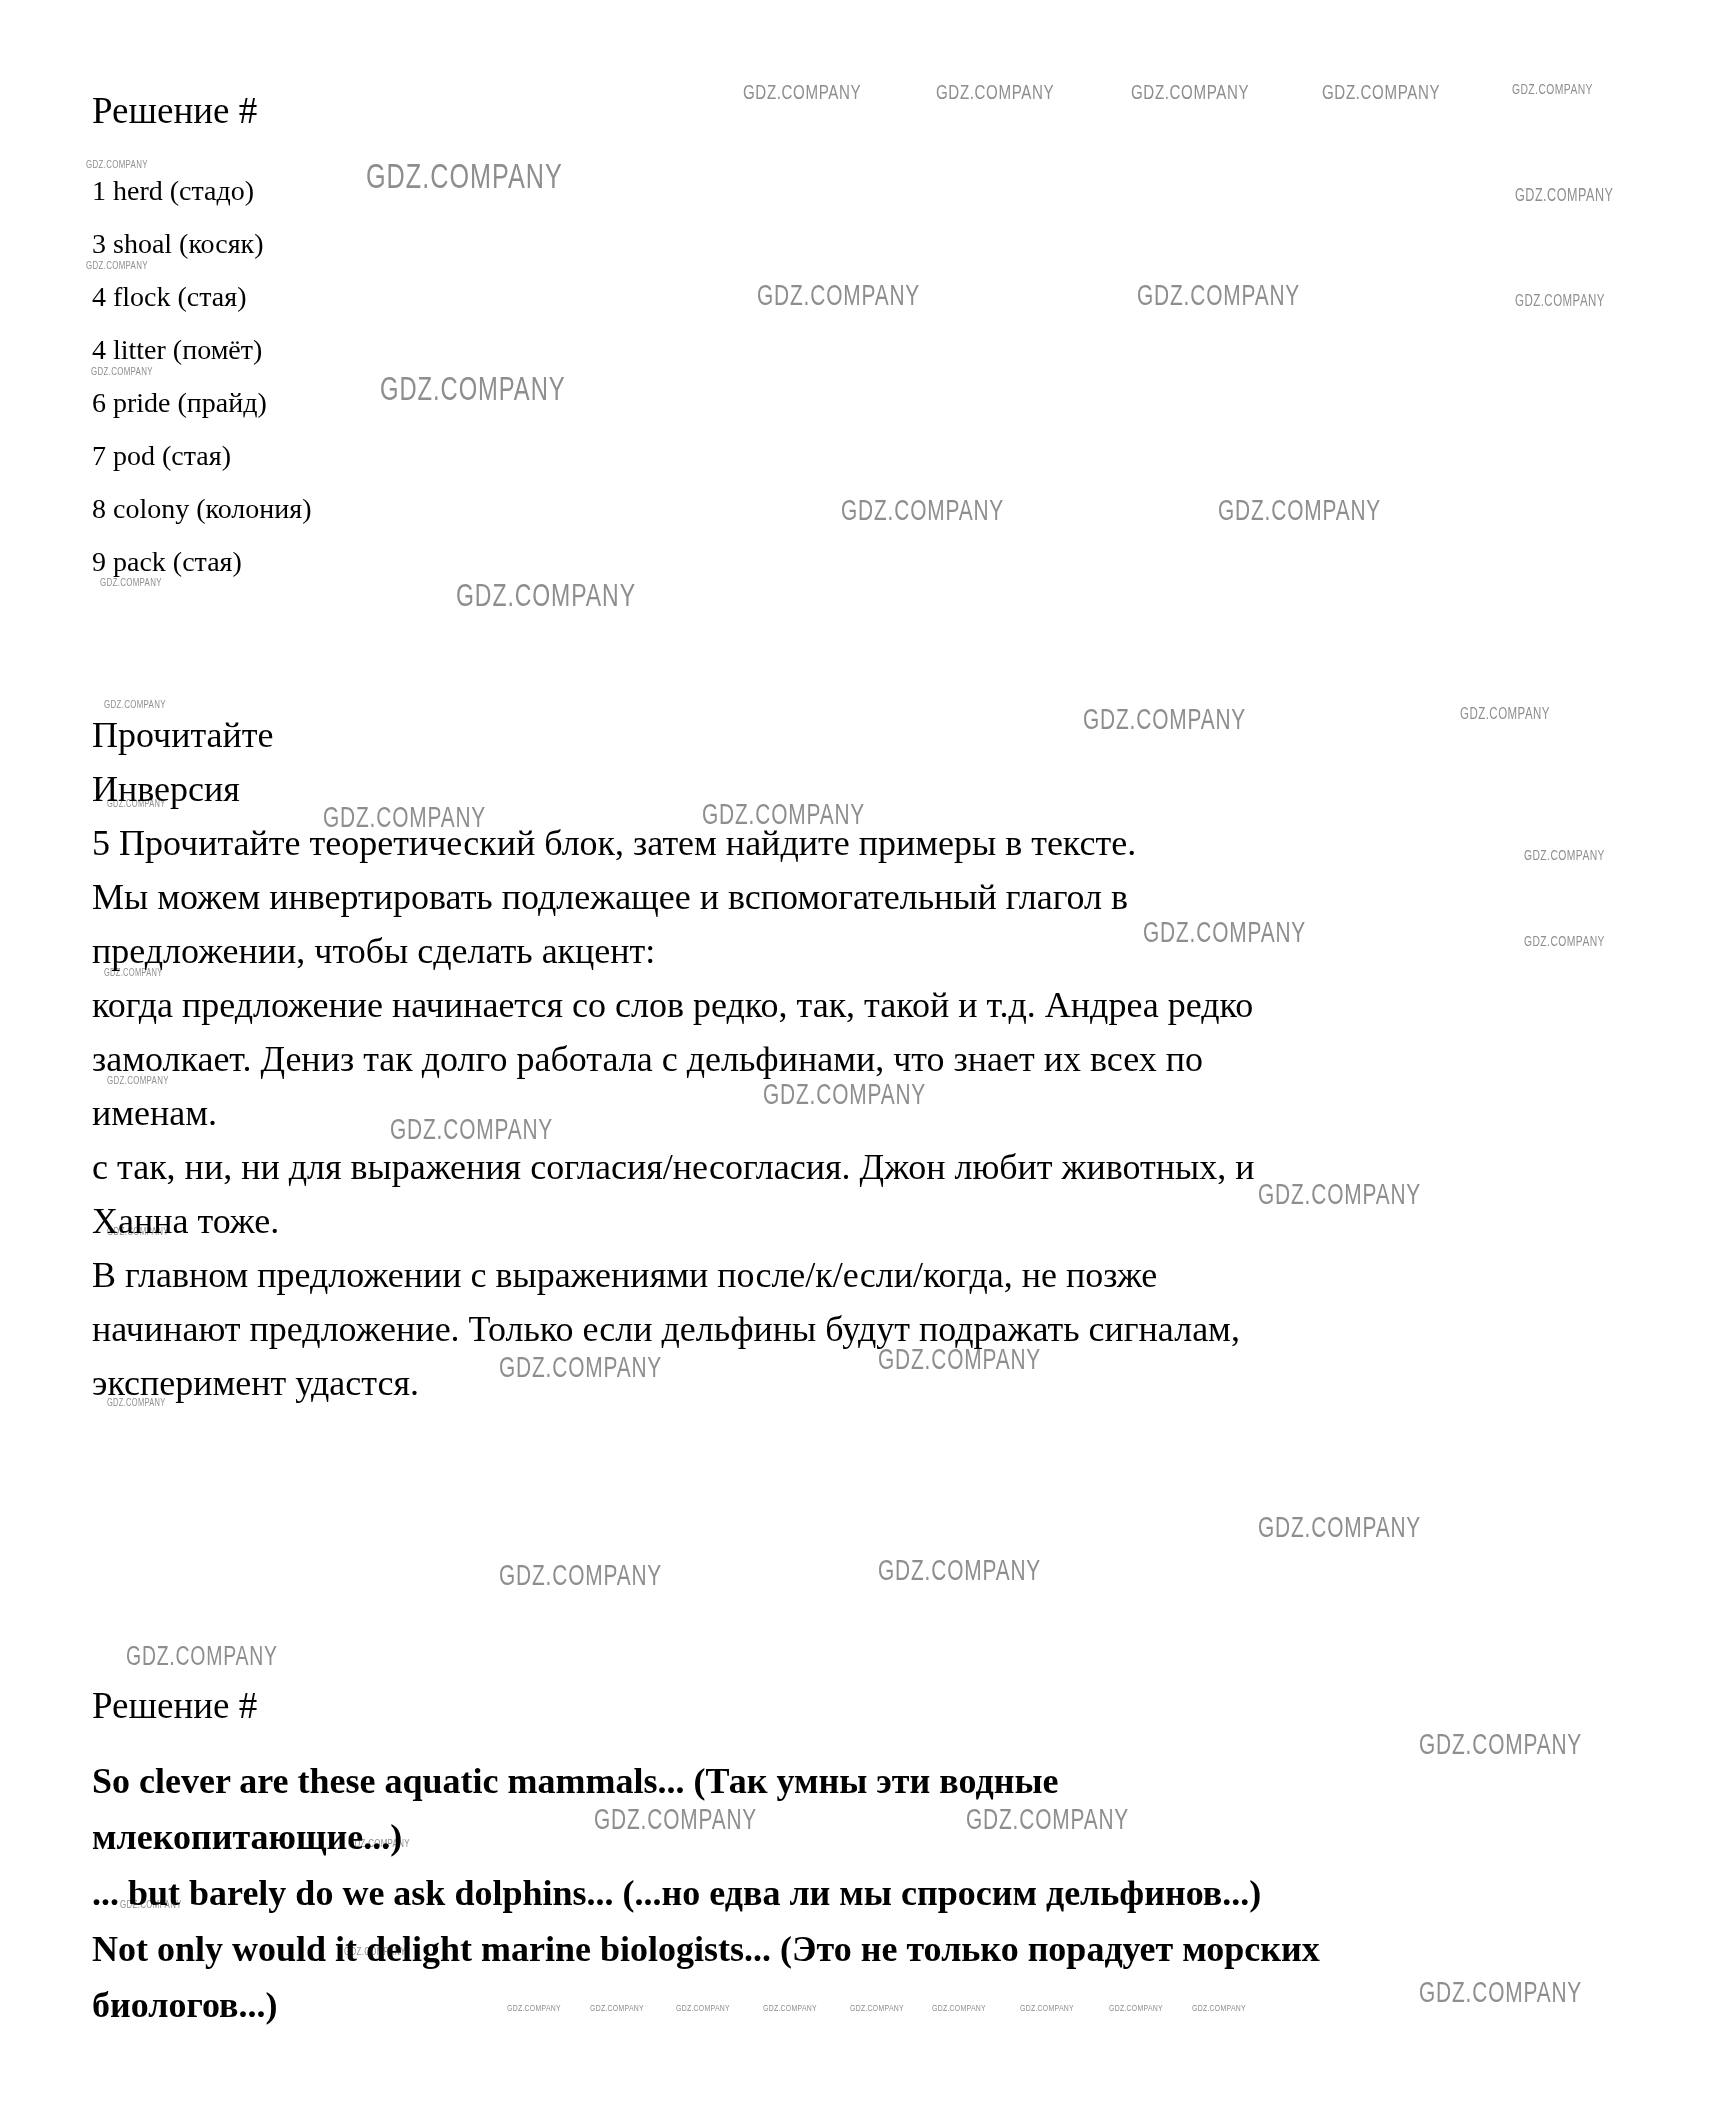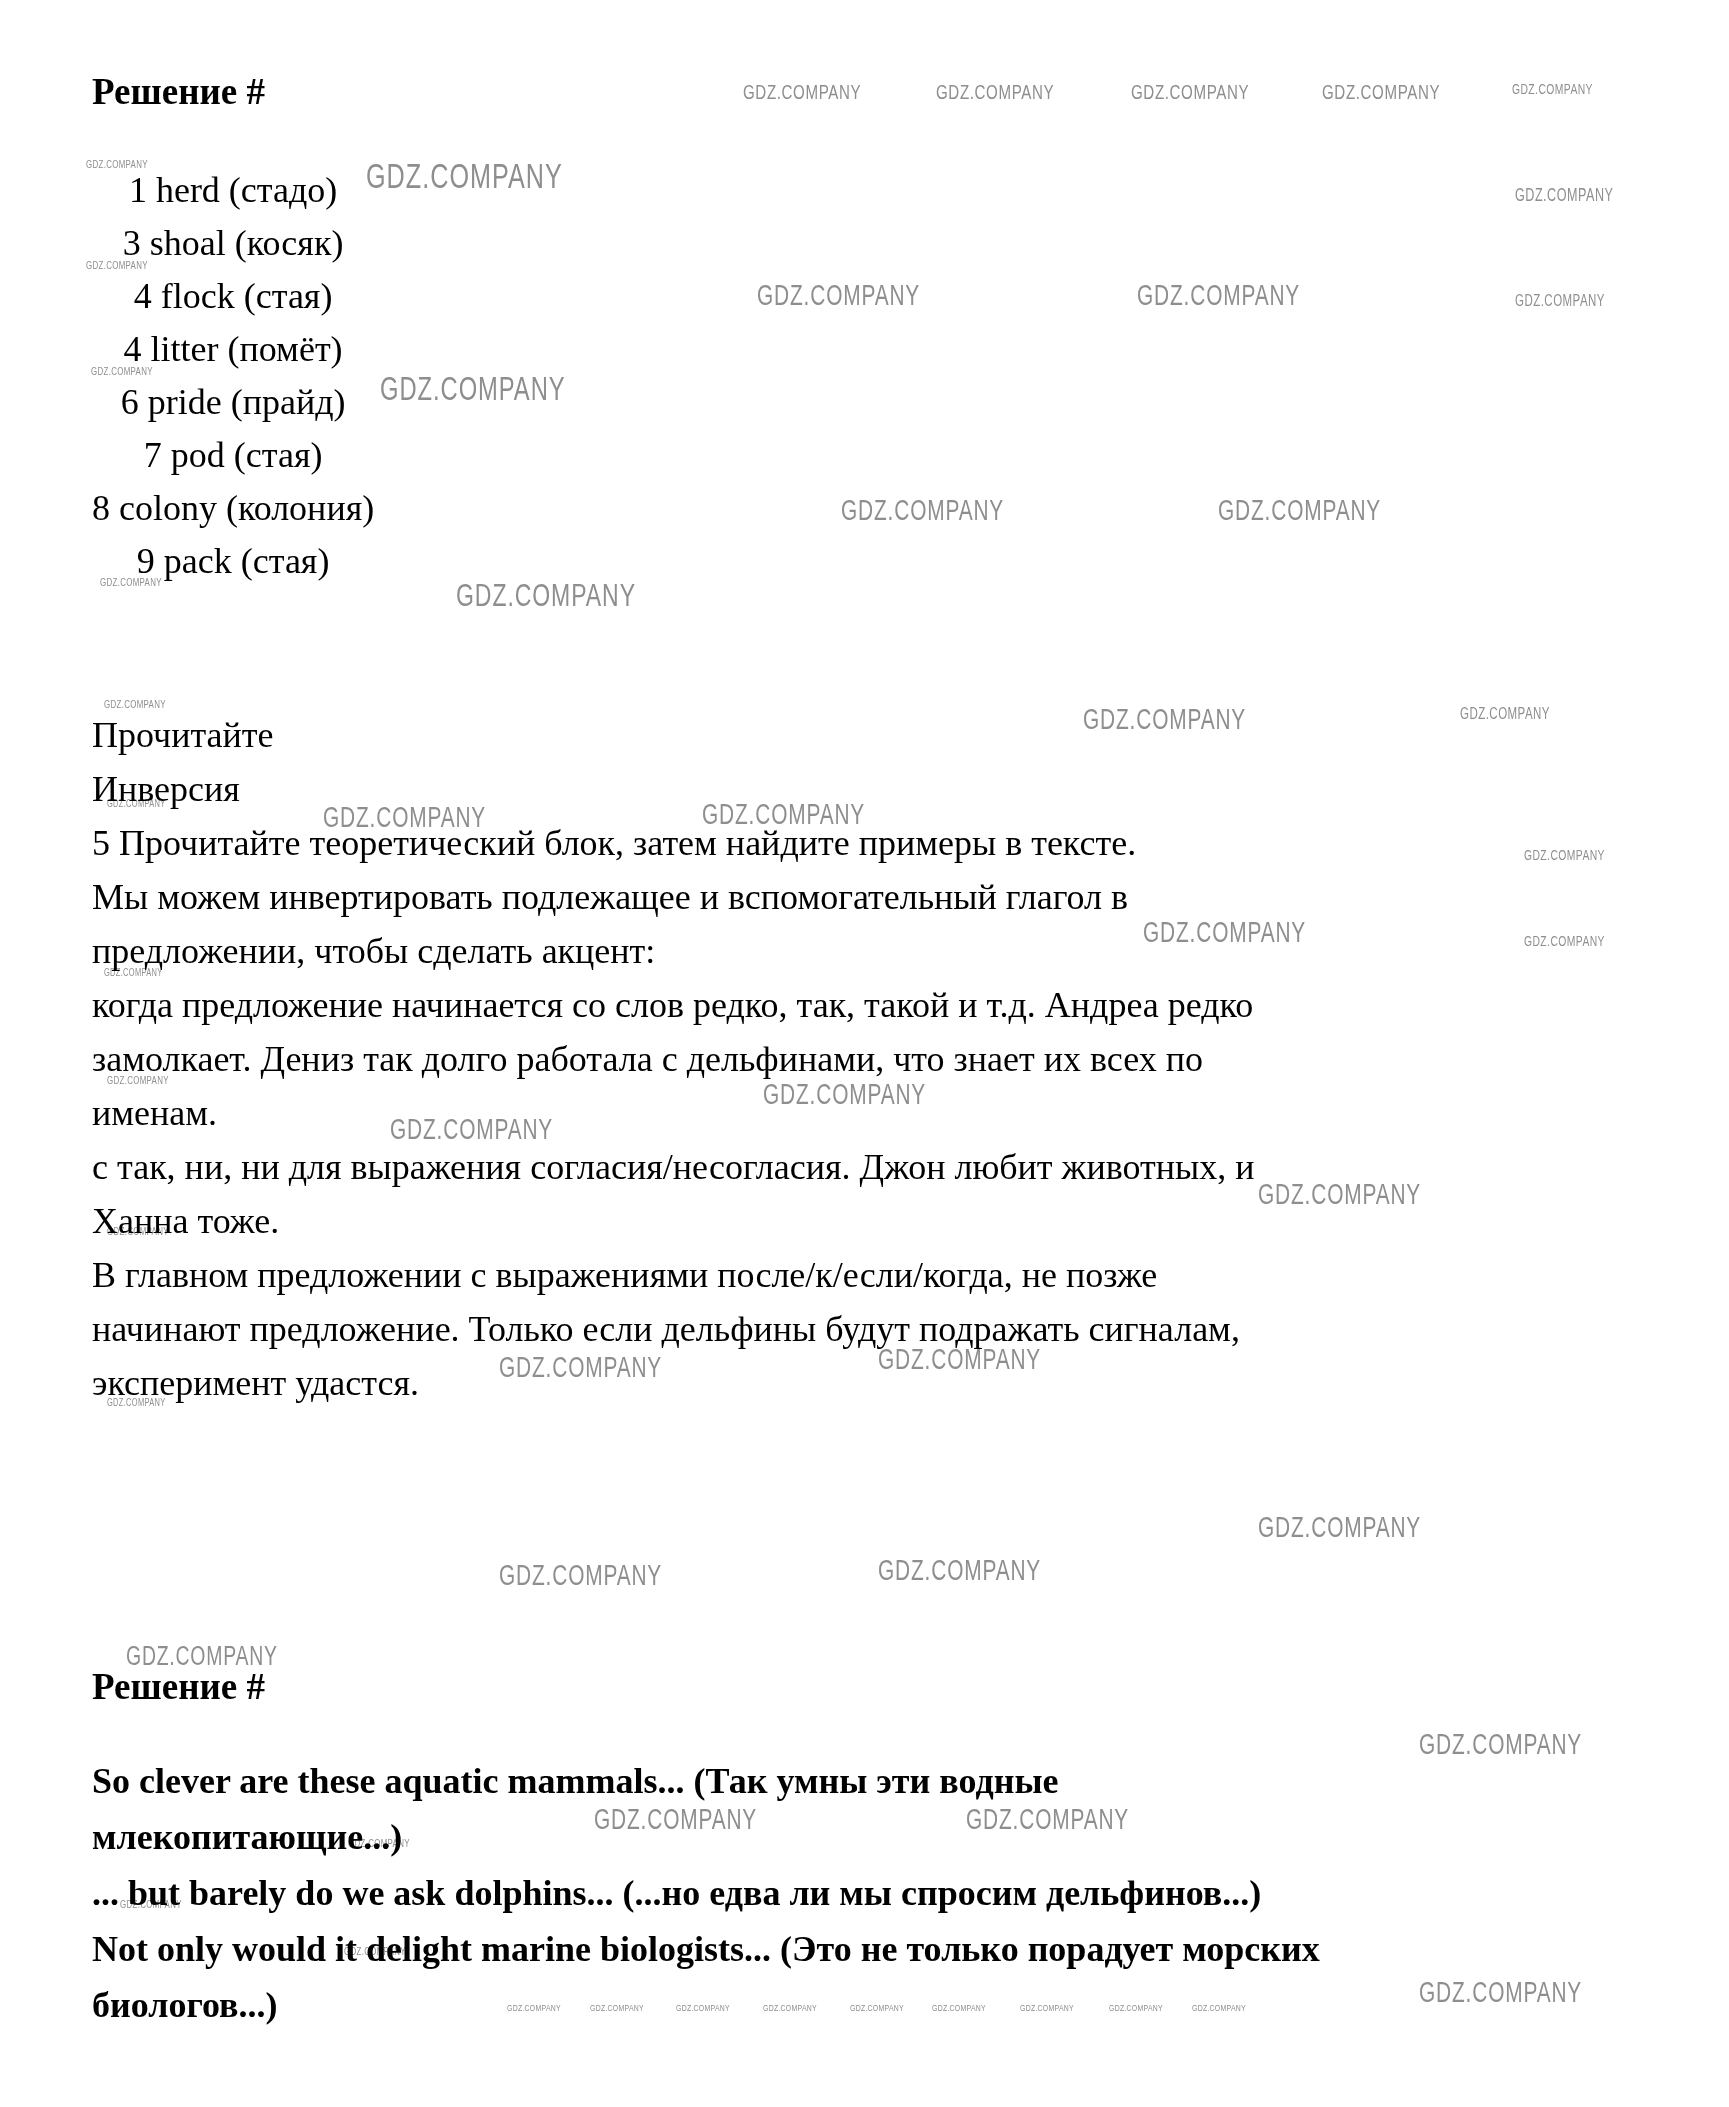--- a/index.html
+++ b/index.html
@@ -30,30 +30,30 @@
   }
   #content-layer {
     position: absolute; left: 0; top: 0;
     width: 1729px; height: 2108px;
     z-index: 2;
   }
   .heading {
     position: absolute;
     left: 92px;
     font-size: 37px;
-    font-weight: 700;
+    font-weight: 400;
     line-height: 45px;
+    margin-top: 19px;
   }
   #heading-1 { top: 69px; }
   #heading-2 { top: 1664px; }
   #word-list {
     position: absolute;
     left: 92px; top: 164px;
-    font-size: 36px;
-    text-align: center;
+    font-size: 28px;
   }
   .word-item { line-height: 53px; white-space: nowrap; }
   #grammar-block {
     position: absolute;
     left: 92px; top: 708px;
     width: 1605px;
     font-size: 36px;
     line-height: 54px;
   }
   #solution-block {

